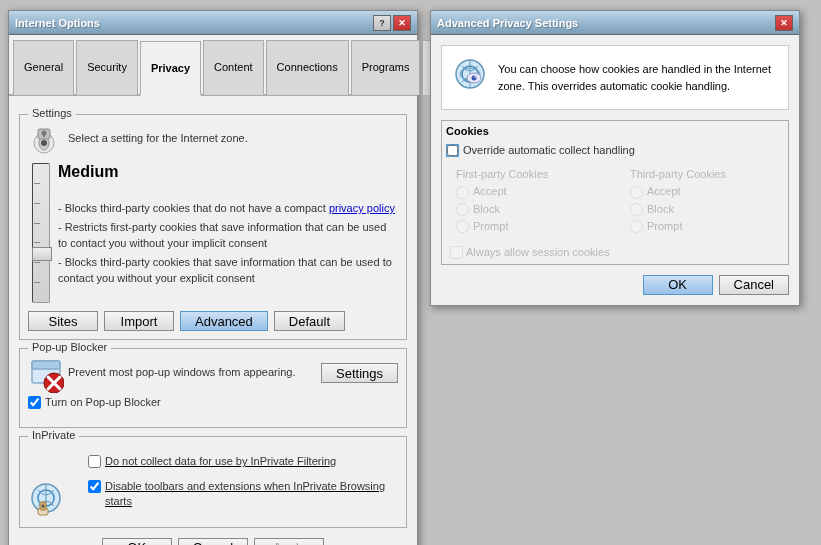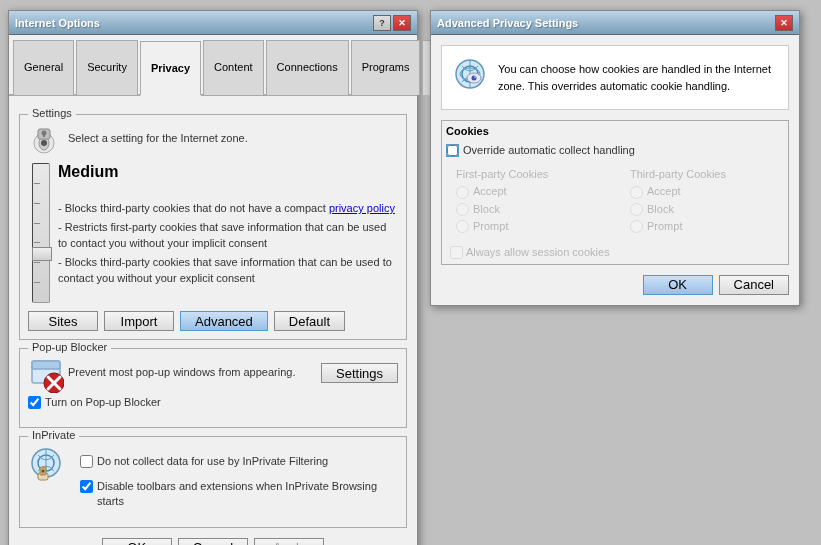--- a/index.html
+++ b/index.html
@@ -222,22 +222,23 @@
     .popup-icon {
       width: 32px;
       height: 32px;
       position: relative;
       flex-shrink: 0;
     }
 
     
     .inprivate-inner {
       display: flex;
-      align-items: flex-start;
-      gap: 16px;
+      align-items: flex-end;
+      gap: 24px;
+      text-decoration: underline;
     }
 
     
     #internet-options {
       left: 8px;
       top: 10px;
       width: 410px;
     }
 
     #advanced-privacy {

